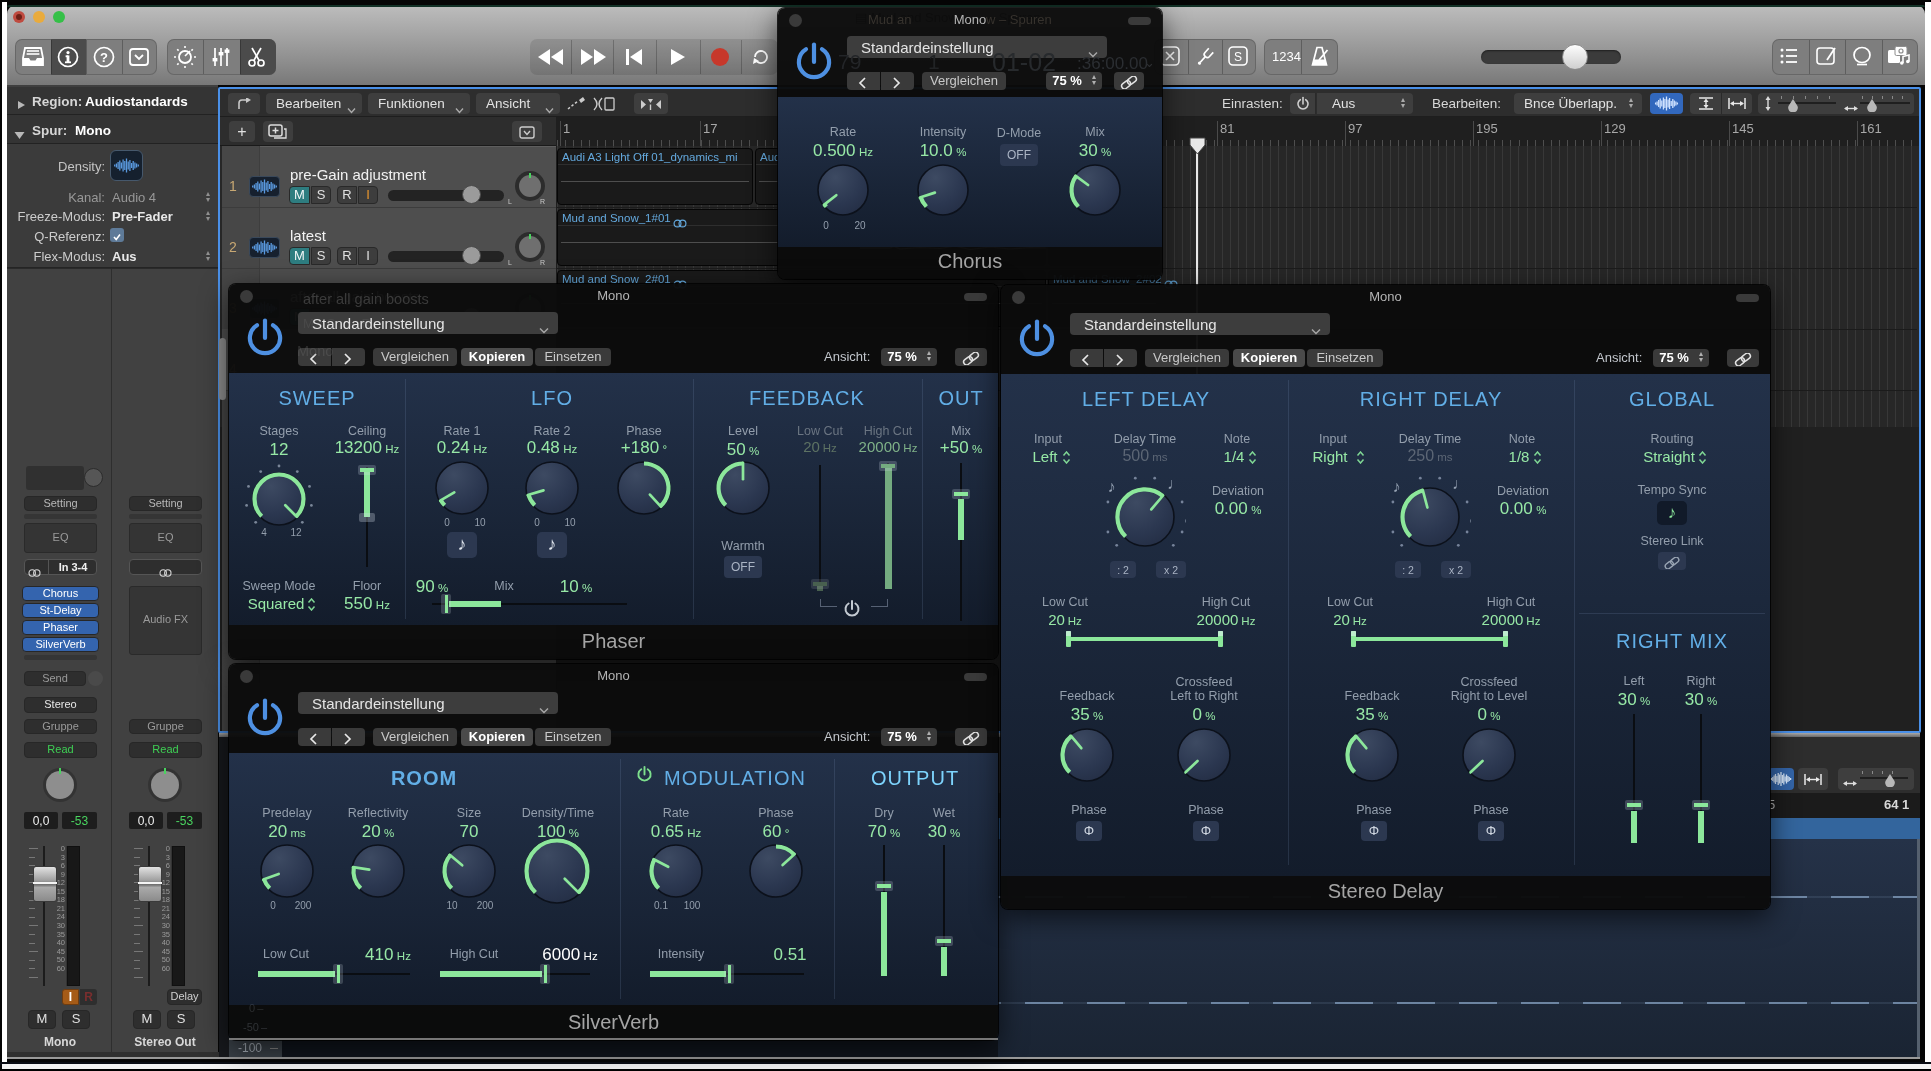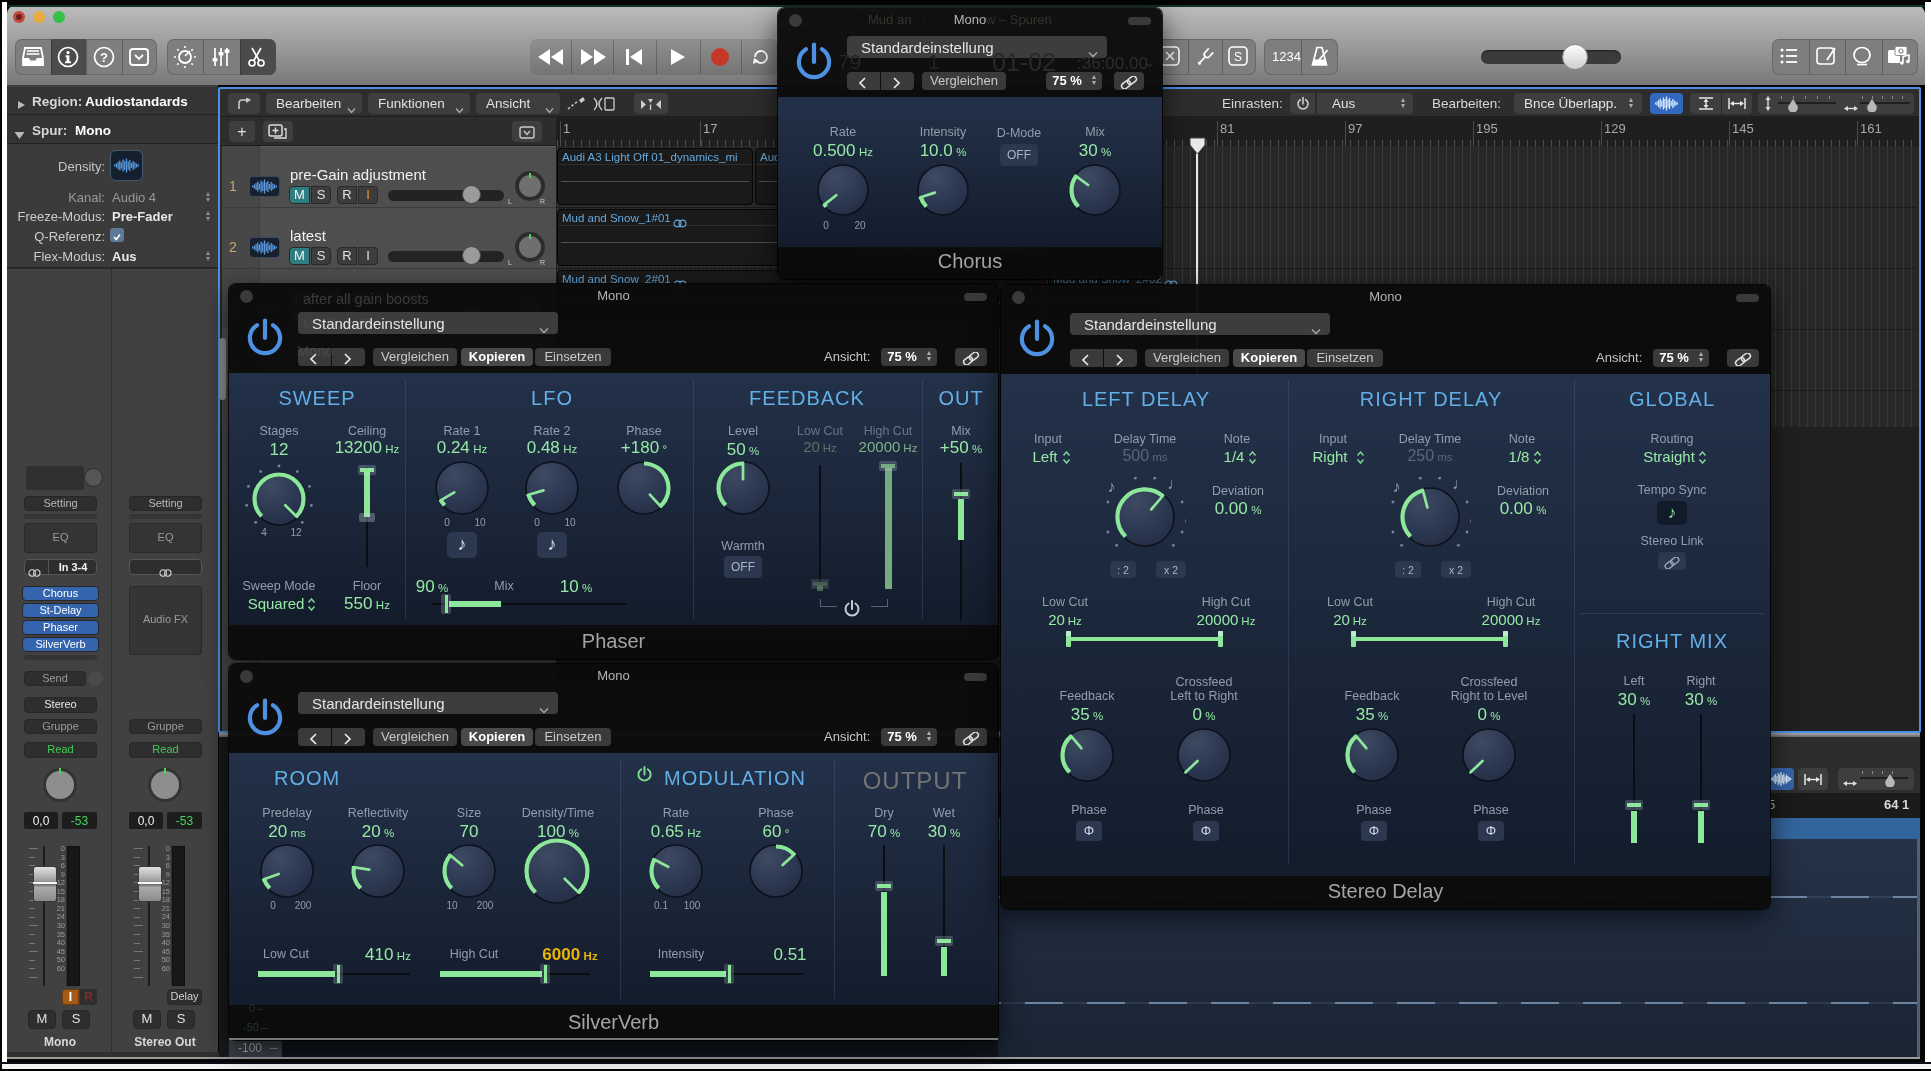--- a/index.html
+++ b/index.html
@@ -1229,27 +1229,27 @@
 <div class="t" style="left:924px;top:730px;font-size:8px;line-height:6px;color:#b0b0b0;text-align:center;width:10px">▴<br>▾</div>
 <div class="" style="left:955px;top:728px;width:32px;height:18px;background:#3a3a3a;border-radius:4px;"></div>
 <div class="t" style="left:962px;top:731px"><svg width="18" height="13" viewBox="0 0 18 13">
         <g transform="rotate(-38 9 6.5)">
           <rect x="0.5" y="3.6" width="9.6" height="5.8" rx="2.9" fill="none" stroke="#e2e2e2" stroke-width="1.5"></rect>
           <rect x="7.9" y="3.6" width="9.6" height="5.8" rx="2.9" fill="none" stroke="#e2e2e2" stroke-width="1.5"></rect>
         </g>
       </svg></div>
 <div class="" style="left:229px;top:753px;width:769px;height:252px;background:linear-gradient(180deg,#233149 0%,#1c283c 45%,#131c2b 100%);"></div>
 <div class="t" style="left:463.5px;top:1011px;width:300px;font-size:20px;color:#a5a5a5;font-weight:400;text-align:center;">SilverVerb</div>
-<div class="t" style="left:274.0px;top:767px;width:300px;font-size:20px;color:#62aee6;font-weight:400;text-align:left;letter-spacing:1px;">ROOM</div>
+<div class="t" style="left:274.0px;top:767px;width:300px;font-size:20px;color:#62aee6;font-weight:700;text-align:center;letter-spacing:1px;">ROOM</div>
 <div class="t" style="left:636px;top:765px"><svg width="17" height="17" viewBox="0 0 17 17">
         <path d="M 11.7 4.3 A 6.12 6.12 0 1 1 5.3 4.3" fill="none" stroke="#7ddf8d" stroke-width="1.9" stroke-linecap="round"></path>
         <line x1="8.5" y1="1.87" x2="8.5" y2="9.5" stroke="#7ddf8d" stroke-width="1.9" stroke-linecap="round"></line>
       </svg></div>
 <div class="t" style="left:585.0px;top:767px;width:300px;font-size:20px;color:#62aee6;font-weight:400;text-align:center;letter-spacing:1px;">MODULATION</div>
-<div class="t" style="left:765.0px;top:767px;width:300px;font-size:24px;color:#737373;font-weight:400;text-align:center;letter-spacing:1px;">OUTPUT</div>
+<div class="t" style="left:765.0px;top:767px;width:300px;font-size:20px;color:#7dd3fc;font-weight:400;text-align:center;letter-spacing:1px;">OUTPUT</div>
 <div class="" style="left:620px;top:759px;width:1px;height:240px;background:rgba(140,170,210,0.16);"></div>
 <div class="" style="left:834px;top:759px;width:1px;height:240px;background:rgba(140,170,210,0.16);"></div>
 <div class="t" style="left:137.0px;top:806px;width:300px;font-size:12.5px;color:#939eac;font-weight:400;text-align:center;">Predelay</div>
 <div class="t" style="left:137.0px;top:822px;width:300px;font-size:17px;color:#97e8a6;font-weight:400;text-align:center;">20 <span style="font-size:11.5px">ms</span></div>
 <div class="t" style="left:249px;top:833px;width:76px;height:76px"><svg width="76" height="76" viewBox="0 0 76 76">
         <defs>
           <radialGradient id="kg287_871" cx="35%" cy="25%" r="90%">
             <stop offset="0%" stop-color="#3d4a62"></stop>
             <stop offset="60%" stop-color="#2b3750"></stop>
             <stop offset="100%" stop-color="#222c42"></stop>
@@ -1305,21 +1305,21 @@
         <path d="M 22.43 65.57 A 30.50 30.50 0 1 1 65.57 65.57" fill="none" stroke="#8ce79b" stroke-width="4.2" stroke-linecap="butt"></path>
         <line x1="51.7" y1="51.7" x2="65.9" y2="65.9" stroke="#8ce79b" stroke-width="2.7" stroke-linecap="round"></line>
       </svg></div>
 <div class="t" style="left:136.0px;top:947px;width:300px;font-size:12.5px;color:#939eac;font-weight:400;text-align:center;">Low Cut</div>
 <div class="t" style="left:238.0px;top:945px;width:300px;font-size:17px;color:#97e8a6;font-weight:400;text-align:center;">410 <span style="font-size:11.5px">Hz</span></div>
 <div class="" style="left:258px;top:973px;width:152px;height:2px;background:#0a0d12;"></div>
 <div class="" style="left:258px;top:971px;width:77px;height:6px;background:#8ce79b;"></div>
 <div class="" style="left:333px;top:964px;width:10px;height:20px;background:rgba(215,225,235,0.20);border-radius:2px;"></div>
 <div class="" style="left:336.5px;top:965px;width:3px;height:18px;background:#8ce79b;"></div>
 <div class="t" style="left:324.0px;top:947px;width:300px;font-size:12.5px;color:#939eac;font-weight:400;text-align:center;">High Cut</div>
-<div class="t" style="left:420.0px;top:945px;width:300px;font-size:17px;color:#eab308;font-weight:700;text-align:center;">6000 <span style="font-size:11.5px">Hz</span></div>
+<div class="t" style="left:420.0px;top:945px;width:300px;font-size:17px;color:#ffffff;font-weight:400;text-align:center;">6000 <span style="font-size:11.5px">Hz</span></div>
 <div class="" style="left:440px;top:973px;width:150px;height:2px;background:#0a0d12;"></div>
 <div class="" style="left:440px;top:971px;width:102px;height:6px;background:#8ce79b;"></div>
 <div class="" style="left:540px;top:964px;width:10px;height:20px;background:rgba(215,225,235,0.20);border-radius:2px;"></div>
 <div class="" style="left:543.5px;top:965px;width:3px;height:18px;background:#8ce79b;"></div>
 <div class="t" style="left:526.0px;top:806px;width:300px;font-size:12.5px;color:#939eac;font-weight:400;text-align:center;">Rate</div>
 <div class="t" style="left:526.0px;top:822px;width:300px;font-size:17px;color:#97e8a6;font-weight:400;text-align:center;">0.65 <span style="font-size:11.5px">Hz</span></div>
 <div class="t" style="left:638px;top:833px;width:76px;height:76px"><svg width="76" height="76" viewBox="0 0 76 76">
         <defs>
           <radialGradient id="kg676_871" cx="35%" cy="25%" r="90%">
             <stop offset="0%" stop-color="#3d4a62"></stop>

